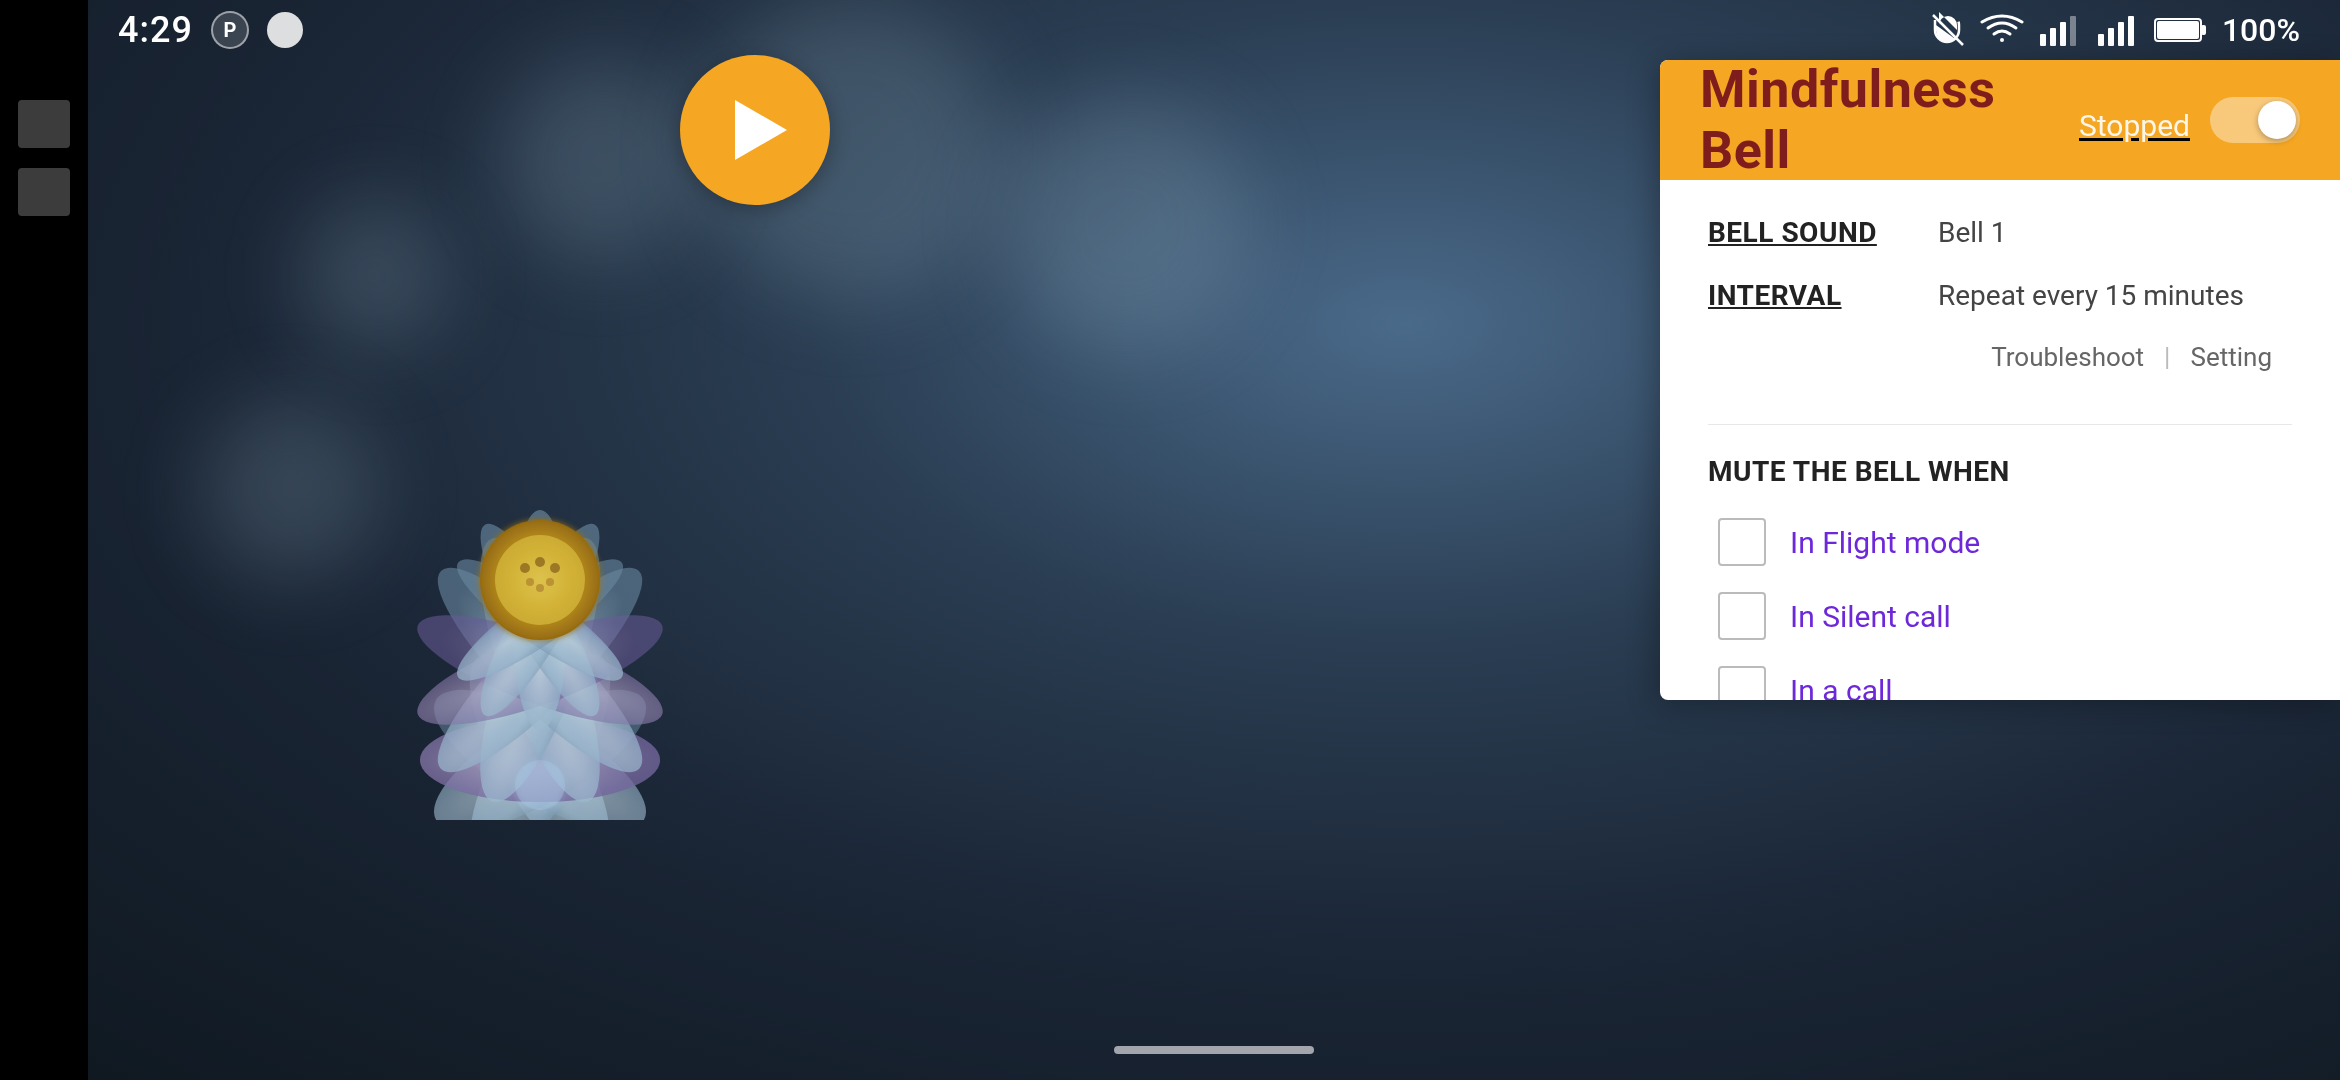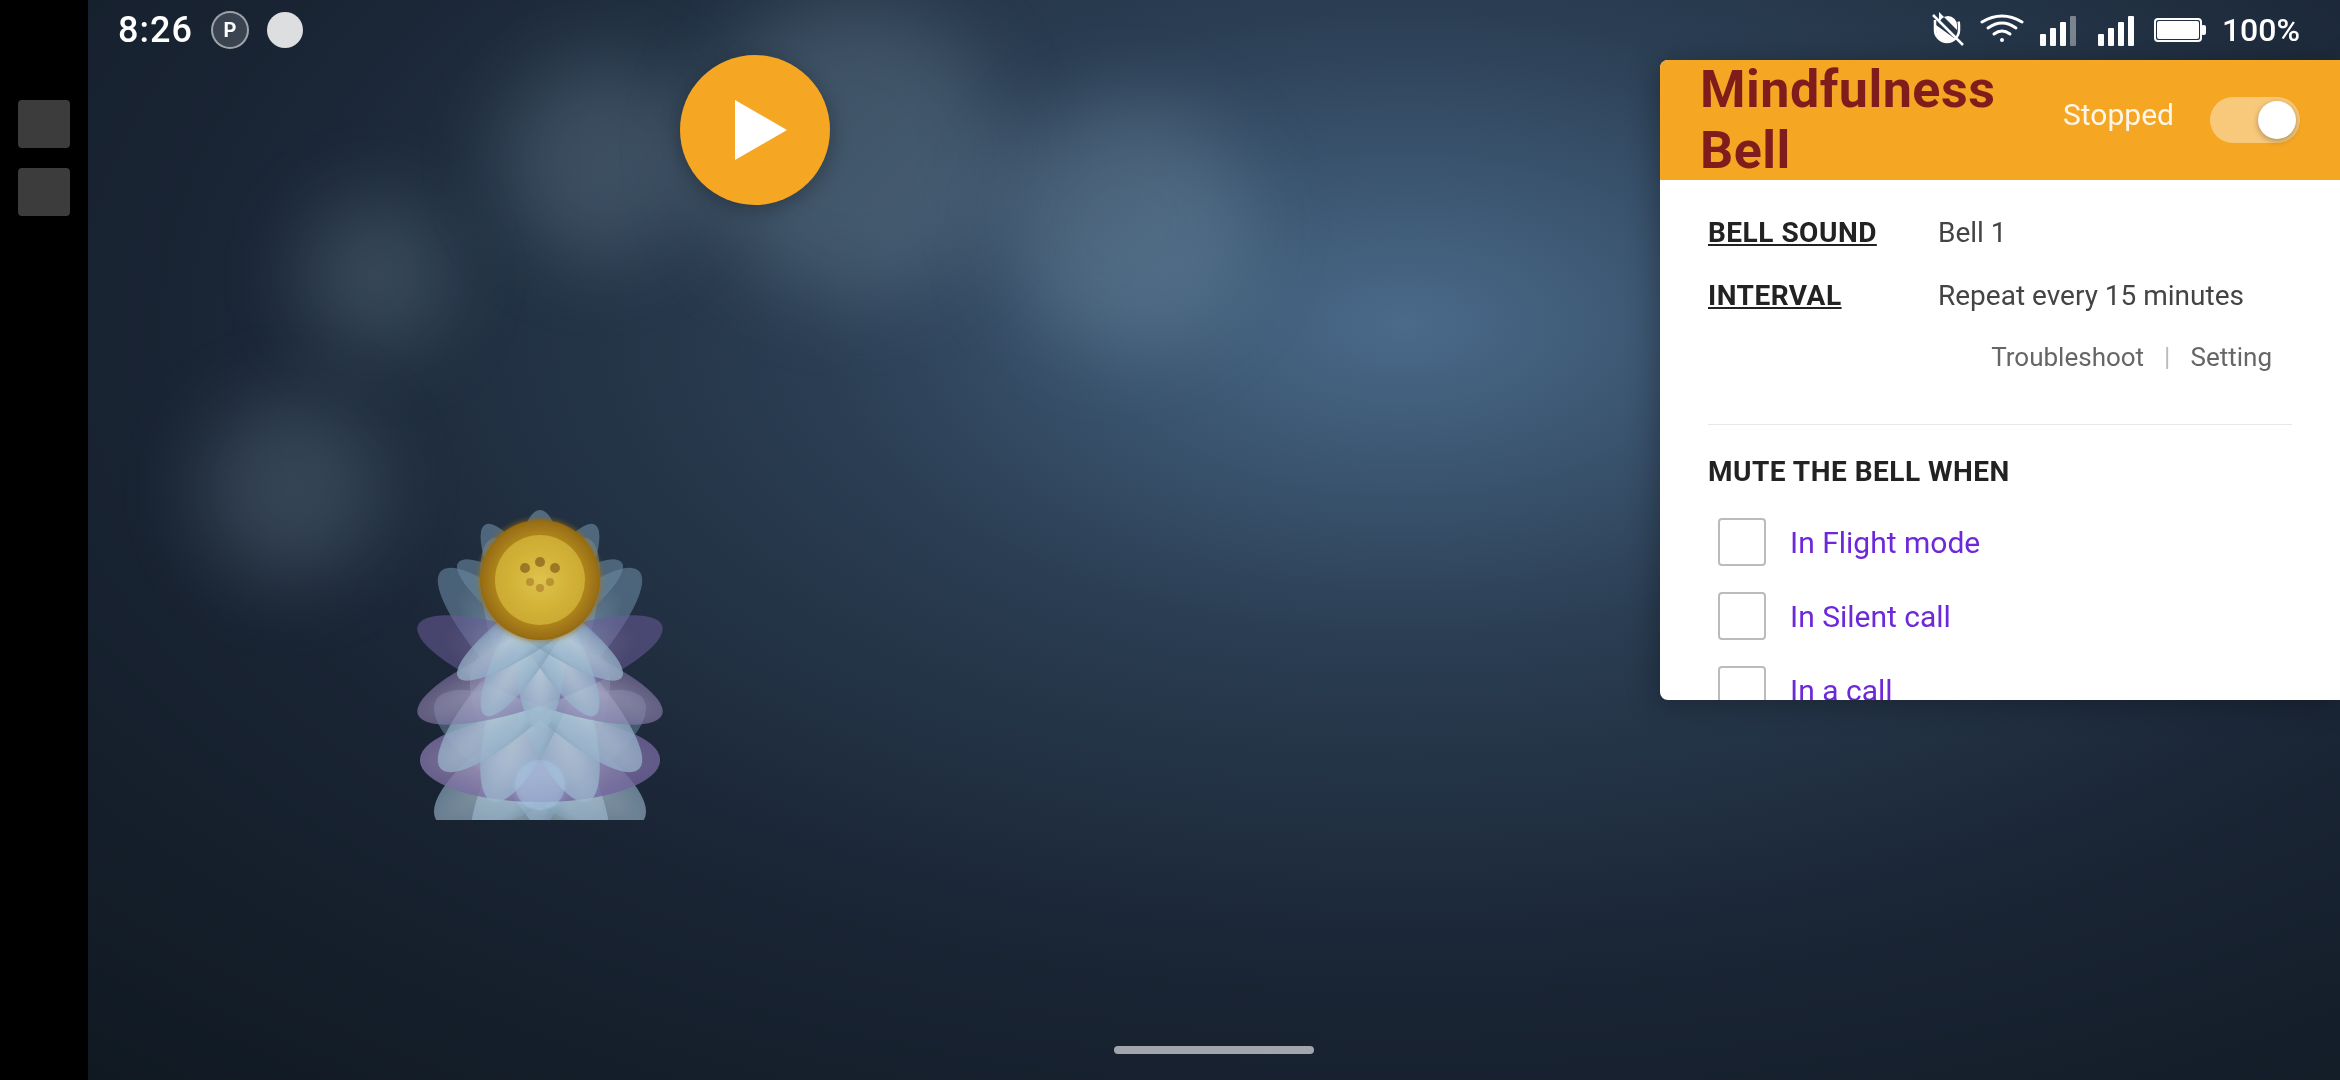--- a/index.html
+++ b/index.html
@@ -192,22 +192,23 @@
 
     .panel-title {
       color: #7f1d1d;
       font-size: 52px;
       font-weight: 700;
       letter-spacing: 0.5px;
     }
 
     .panel-header-right {
       display: flex;
-      align-items: flex-start;
-      gap: 36px;
+      align-items: flex-end;
+      gap: 20px;
+      text-decoration: underline;
     }
 
     .stopped-label {
       color: rgba(255,255,255,0.9);
       font-size: 30px;
       font-weight: 400;
     }
 
     
     .toggle {
@@ -360,21 +361,21 @@
 
 <div class="left-bar"></div>
 
 <div class="sidebar-icons">
   <div class="sidebar-icon-box"></div>
   <div class="sidebar-icon-box"></div>
 </div>
 
 <div class="status-bar">
   <div class="status-left">
-    <span class="status-time">8:26</span>
+    <span class="status-time">4:29</span>
     <div class="status-icon-circle">
       <span style="color:#fff; font-size:20px; font-weight:700;">P</span>
     </div>
     <div class="status-icon-white-circle"></div>
   </div>
   <div class="status-right">
 
     <svg width="36" height="36" viewBox="0 0 36 36" fill="white">
       <path d="M3 3L33 33M18 4a9 9 0 0 1 9 9v5l-18-18V13A9 9 0 0 1 18 4zM6 13v5a12 12 0 0 0 19.6 9.3M18 32v-4M12 32h12"></path>
       <line x1="3" y1="3" x2="33" y2="33" stroke="white" stroke-width="2.5"></line>

